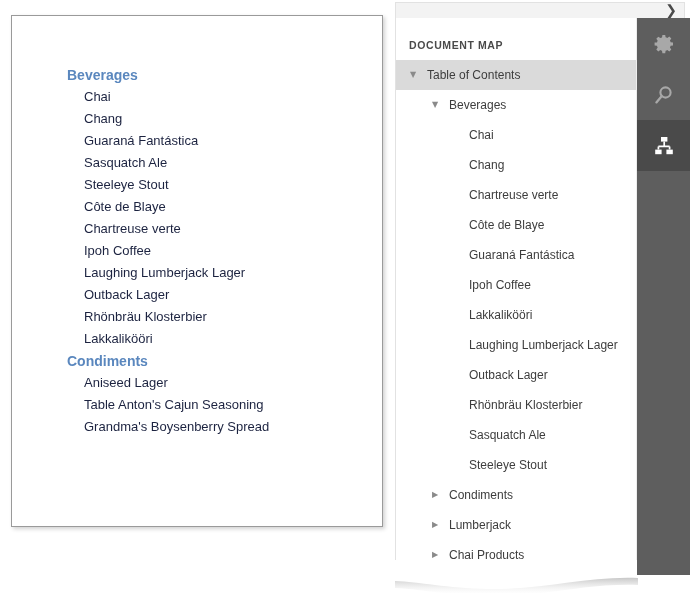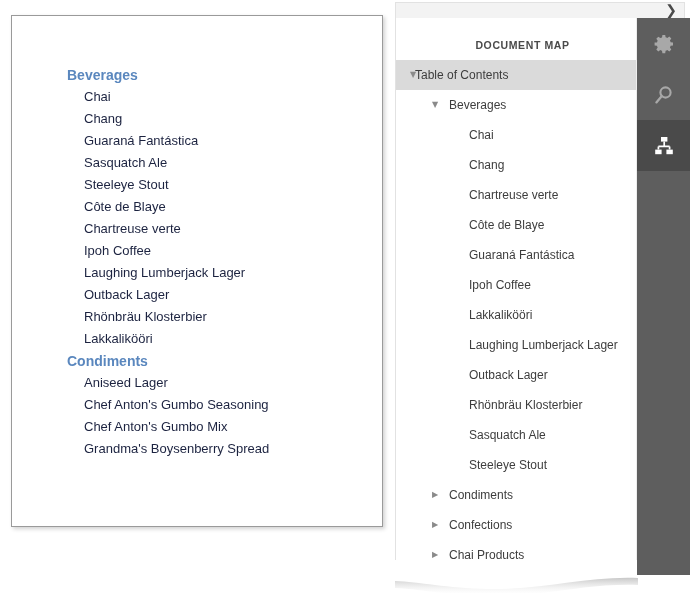--- a/index.html
+++ b/index.html
@@ -114,21 +114,20 @@
 
   .map-title {
     font-size: 10.5px;
     font-weight: bold;
     color: #4a4a4a;
     letter-spacing: 0.6px;
     padding: 21px 0 0 13px;
     height: 42px;
     box-sizing: border-box;
     white-space: nowrap;
-    text-align: center;
   }
 
   .tree { padding: 0; margin: 0; }
 
   .tree-row {
     position: relative;
     height: 30px;
     line-height: 30px;
     font-size: 12px;
     color: #3d3d3d;
@@ -140,21 +139,21 @@
   .tree-arrow {
     position: absolute;
     font-size: 8px;
     color: #8a8a8a;
     line-height: 30px;
     font-family: "DejaVu Sans", sans-serif;
   }
 
   
   .d0 .tree-arrow { left: 14px; }
-  .d0 .tree-label { padding-left: 19px; }
+  .d0 .tree-label { padding-left: 31px; }
   .d1 .tree-arrow { left: 36px; }
   .d1 .tree-label { padding-left: 53px; }
   .d2 .tree-label { padding-left: 73px; }
 
   .tree-label { display: block; }
 
   
   .curl {
     position: absolute;
     left: 0px;
@@ -207,22 +206,21 @@
             <div class="doc-item">Chartreuse verte</div>
             <div class="doc-item">Ipoh Coffee</div>
             <div class="doc-item">Laughing Lumberjack Lager</div>
             <div class="doc-item">Outback Lager</div>
             <div class="doc-item">Rhönbräu Klosterbier</div>
             <div class="doc-item">Lakkalikööri</div>
           </div>
           <div class="doc-group">
             <div class="doc-heading">Condiments</div>
             <div class="doc-item">Aniseed Lager</div>
-            <div class="doc-item">Chef Anton's Gumbo Seasoning</div>
-            <div class="doc-item">Chef Anton's Gumbo Mix</div>
+            <div class="doc-item">Table Anton's Cajun Seasoning</div>
             <div class="doc-item">Grandma's Boysenberry Spread</div>
           </div>
         </div>
     </div>
   </div>
 
   <div class="map-panel">
 
     <div class="map-topbar">
       <span class="collapse-chevron">❯</span>
@@ -274,21 +272,21 @@
           </div>
           <div class="tree-row d2">
             <span class="tree-label">Steeleye Stout</span>
           </div>
           <div class="tree-row d1">
             <span class="tree-arrow">▶</span>
             <span class="tree-label">Condiments</span>
           </div>
           <div class="tree-row d1">
             <span class="tree-arrow">▶</span>
-            <span class="tree-label">Confections</span>
+            <span class="tree-label">Lumberjack</span>
           </div>
           <div class="tree-row d1">
             <span class="tree-arrow">▶</span>
             <span class="tree-label">Chai Products</span>
           </div>
         </div>
     </div>
 
     <div class="curl">
       <svg width="243" height="33" viewBox="0 0 243 33">

